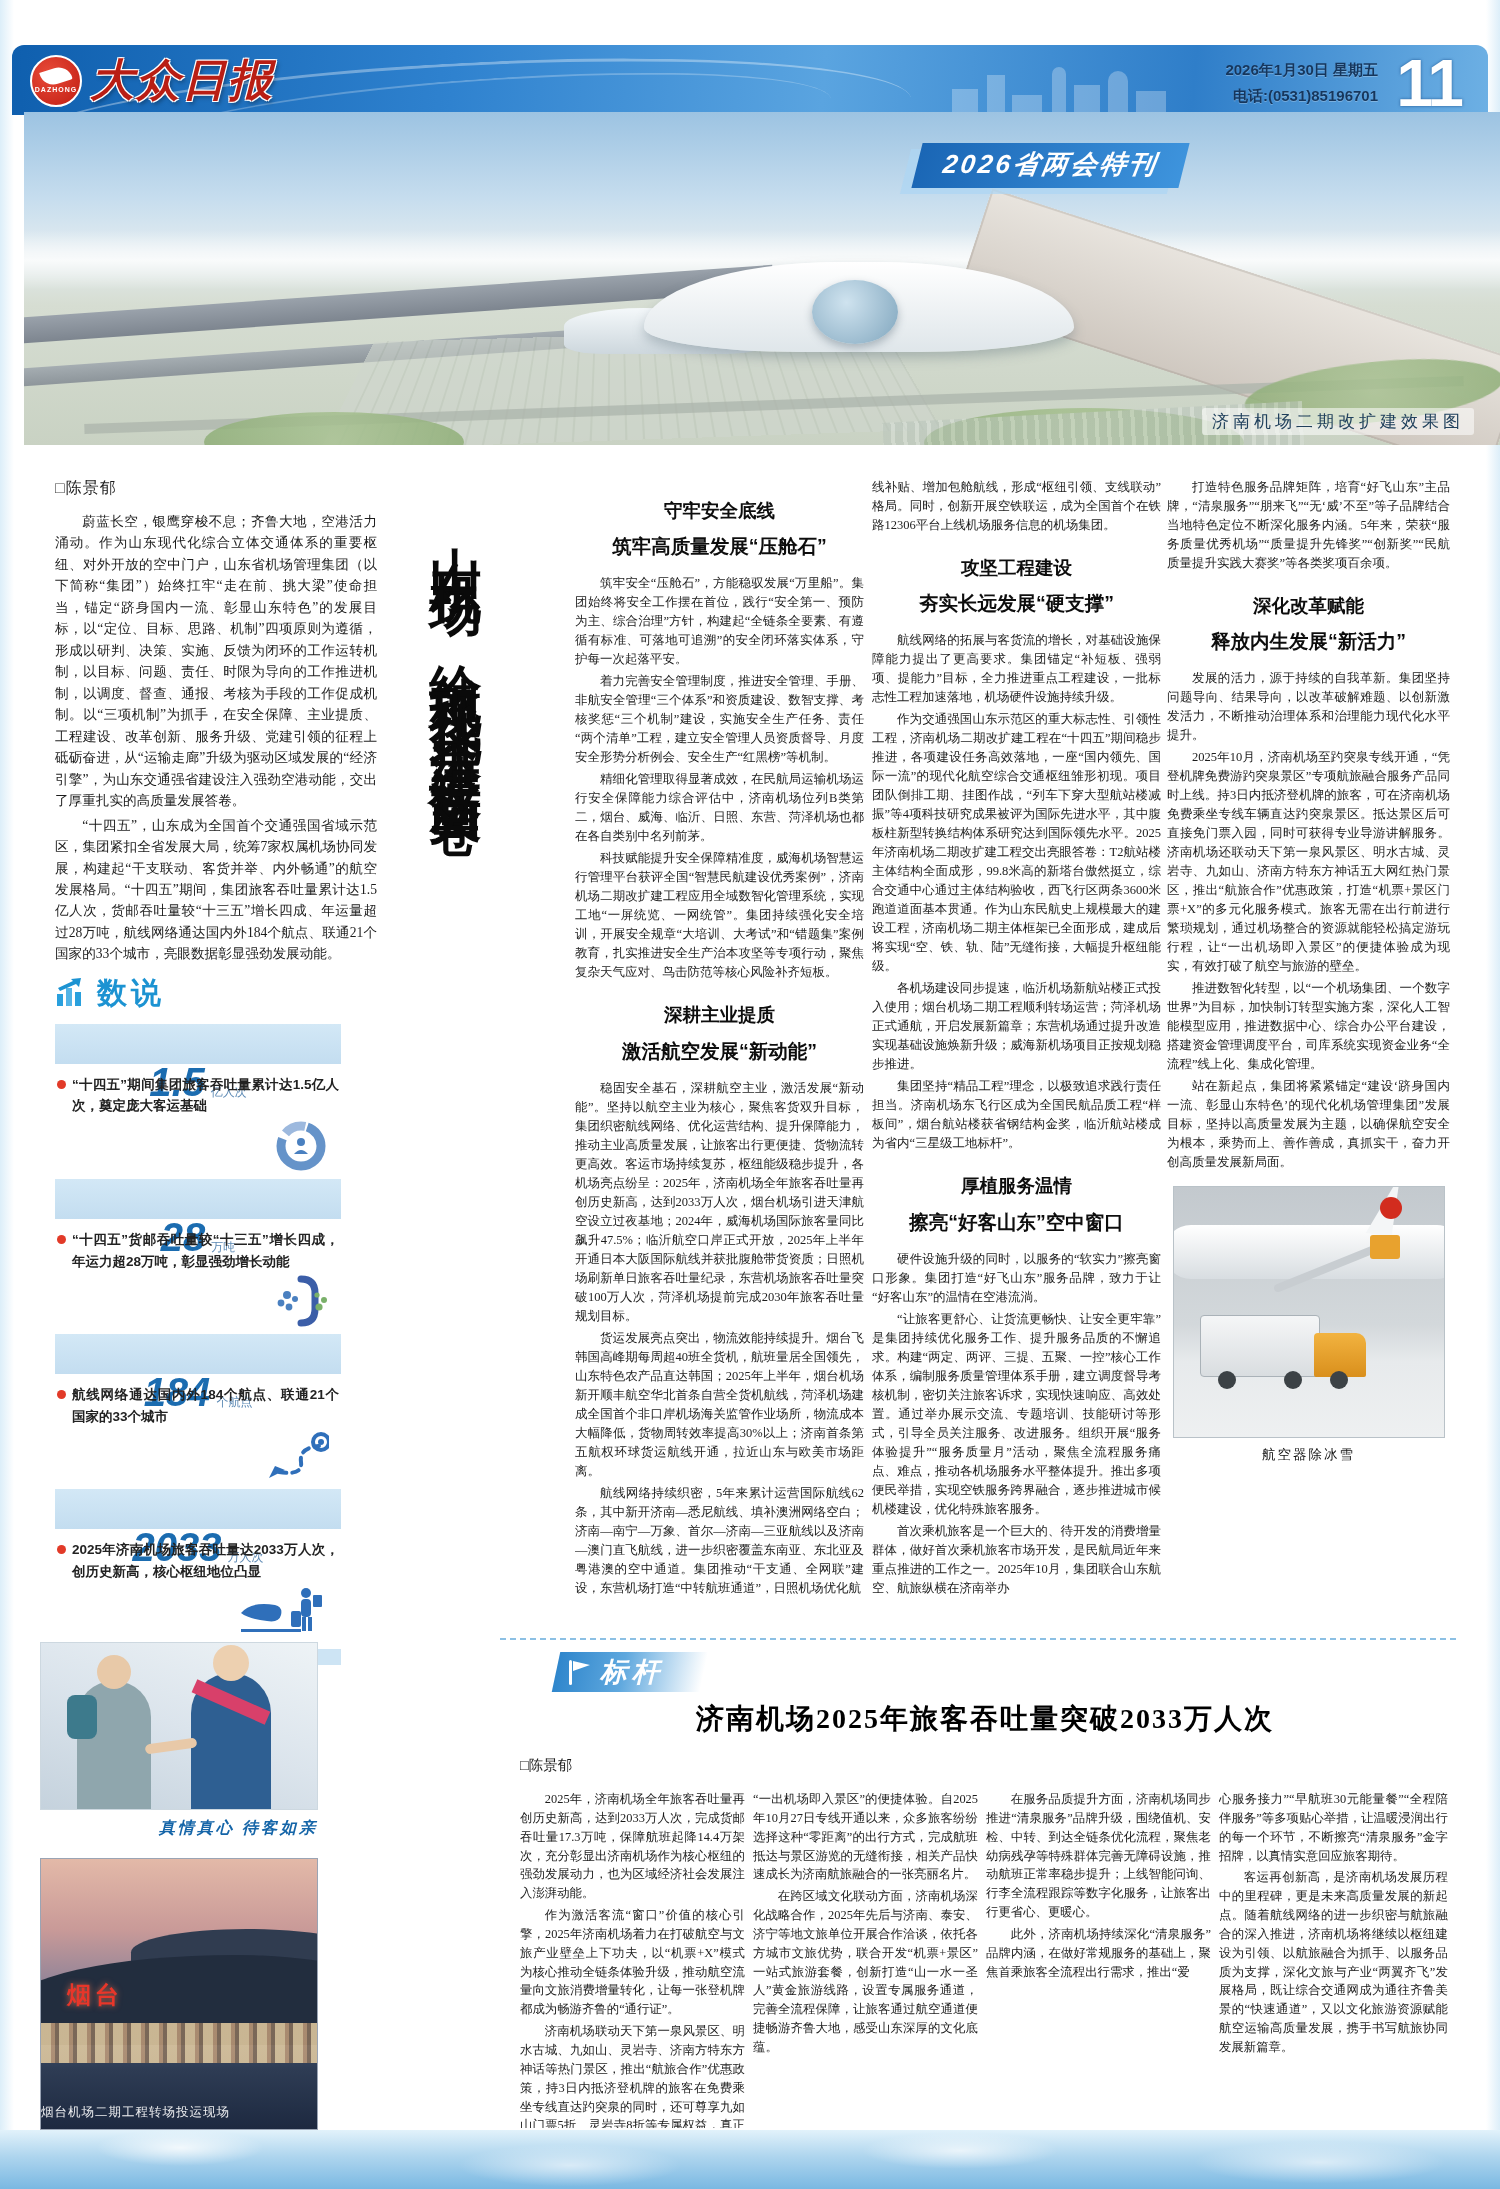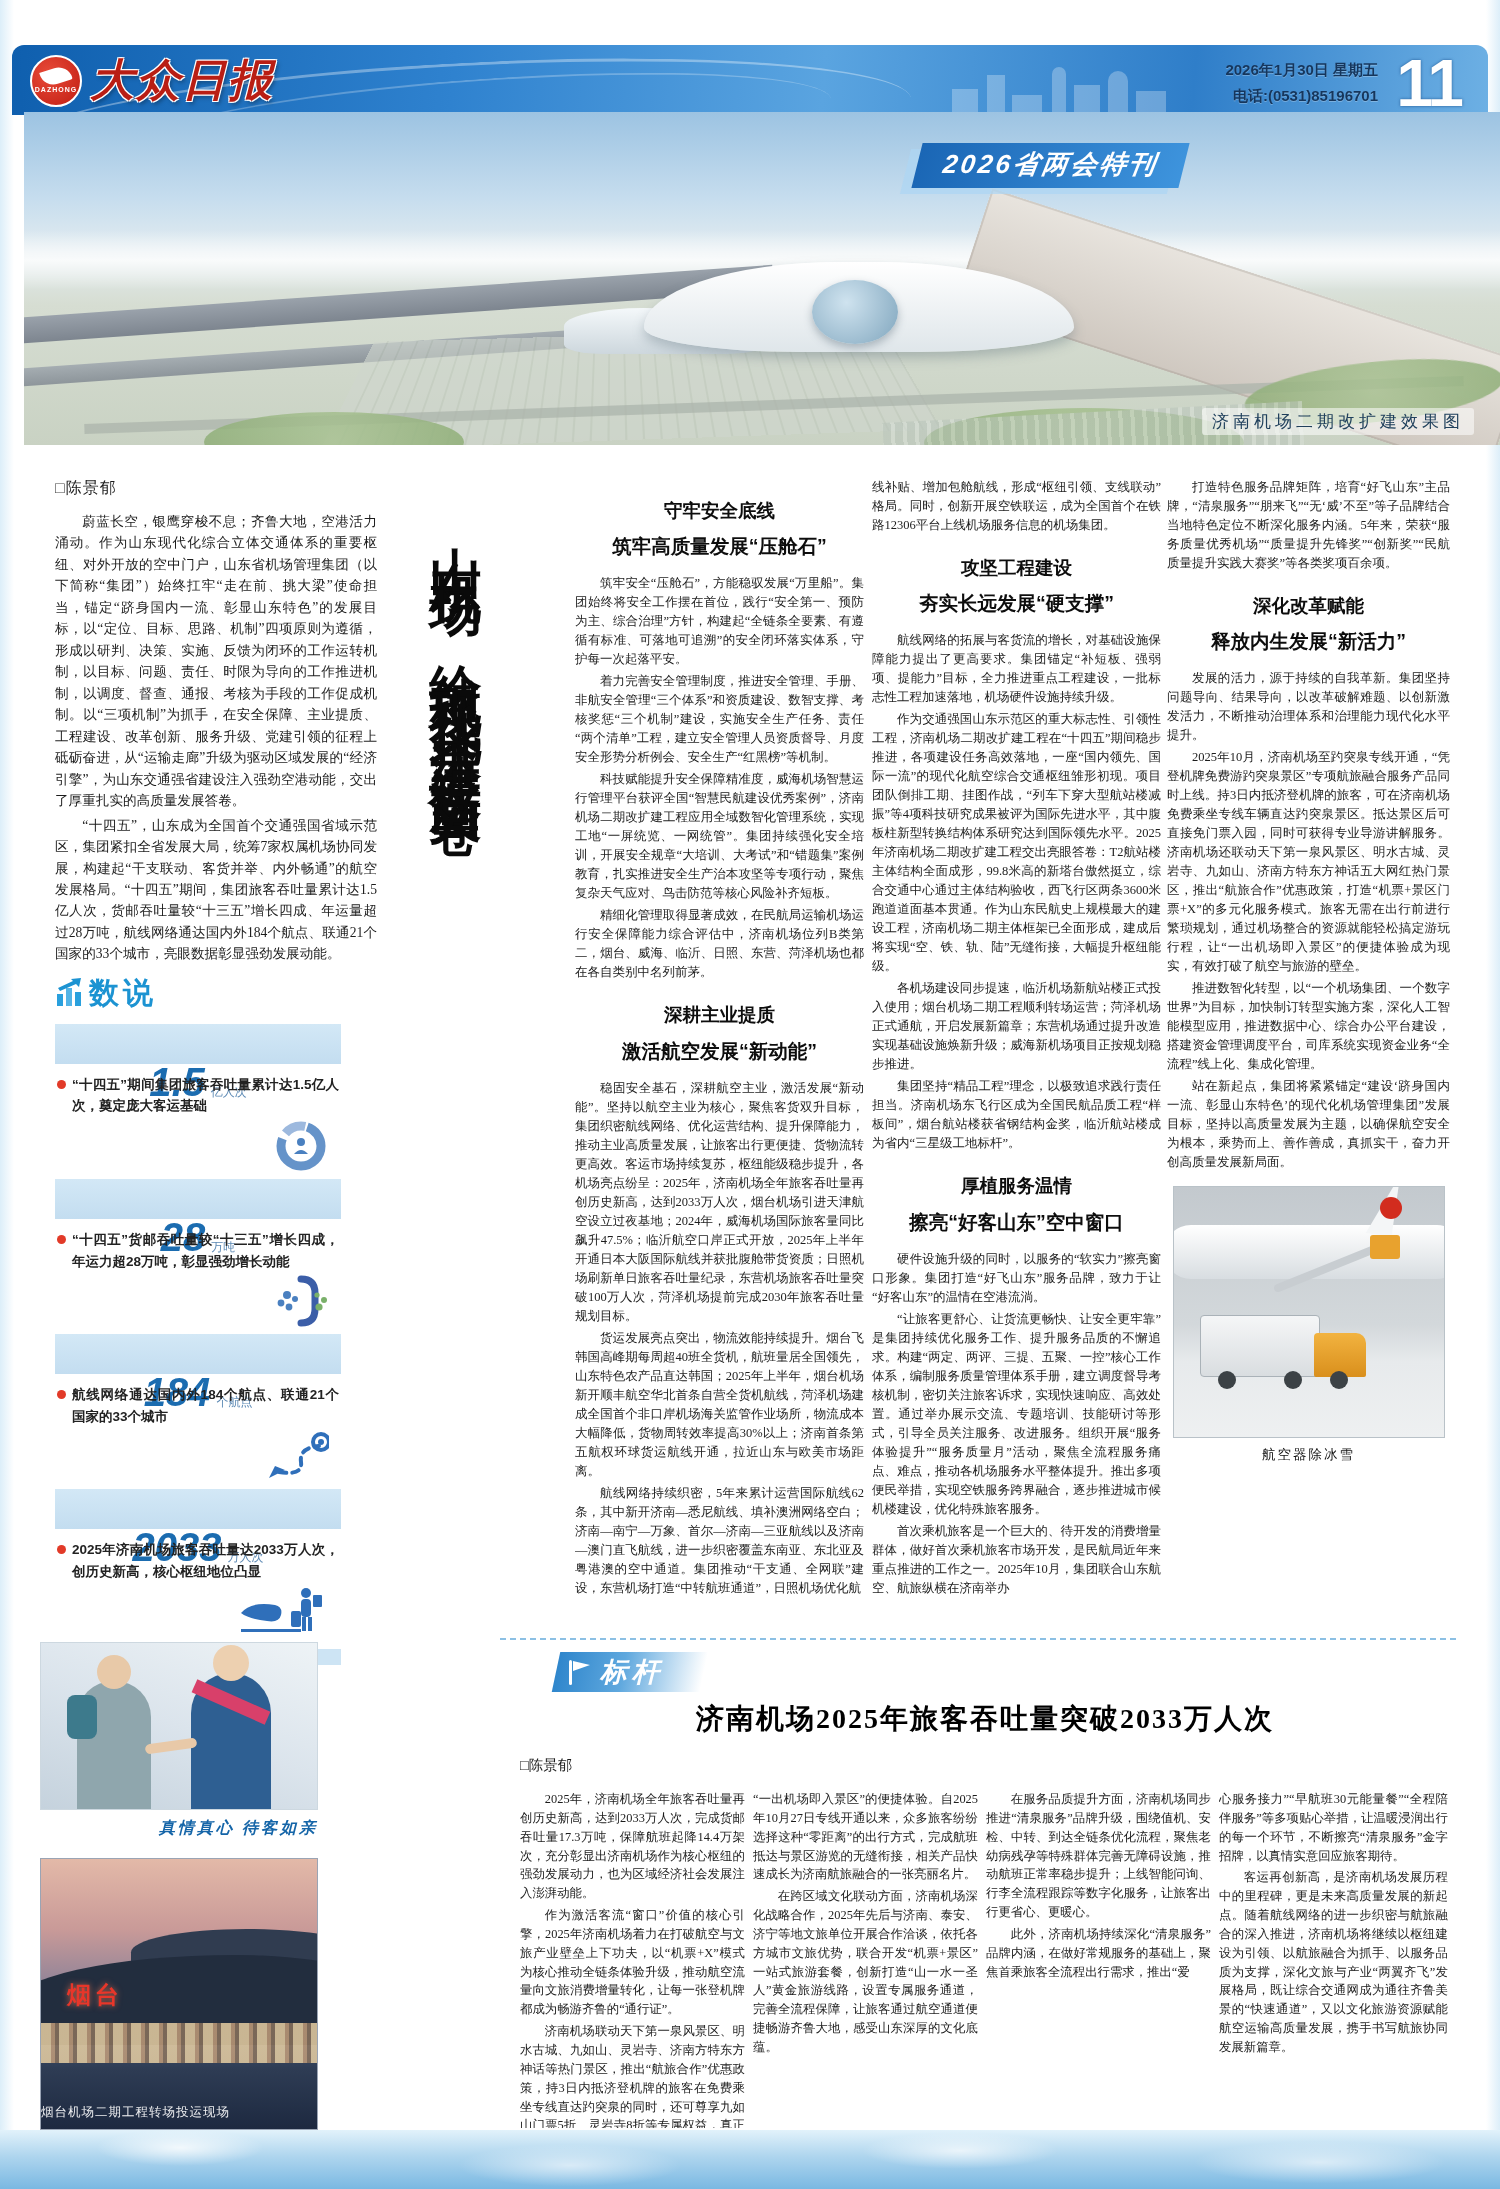--- a/index.html
+++ b/index.html
@@ -78,21 +78,21 @@
   .c2 .para,.c3 .para,.c4 .para { font-size:12.5px; line-height:1.52; }
   .sechead { text-align:center; font-family:"Liberation Sans",sans-serif; font-weight:bold; color:#0d0d0d;
              margin:16px 0 10px; line-height:1.85; }
   .sechead .sh1 { font-size:18.5px; display:block; }
   .sechead .sh2 { font-size:19.5px; display:block; }
   .vtitle { position:absolute; left:420px; top:505px; writing-mode:vertical-rl; text-orientation:upright;
             font-size:52px; font-weight:900; letter-spacing:13px; color:#0a0a0a; font-family:"Liberation Serif",serif; }
 
   
   .stats { margin-top:8px; width:286px; font-family:"Liberation Sans",sans-serif; }
-  .stats-head { display:flex; align-items:center; gap:0; margin-bottom:10px; }
+  .stats-head { display:flex; align-items:center; gap:8px; margin-bottom:10px; }
   .stats-head span { font-size:30px; font-weight:900; color:#1c93d2; letter-spacing:4px; }
   .stat-band { height:40px; background:linear-gradient(180deg,#d3e8f6,#c3ddf0); display:flex; align-items:baseline;
                justify-content:center; gap:6px; padding-top:3px; }
   .stat-val { font-size:40px; font-weight:900; font-style:italic; color:#1b6cb0; line-height:1;margin-top:35px; }
   .stat-unit { font-size:12px; font-weight:normal; color:#5c89b4; }
   .stat-desc { display:flex; gap:6px; padding:10px 2px 0 2px; font-size:13.5px; font-weight:bold; color:#222;
                line-height:1.6; text-align:justify; }
   .stat-desc .dot { width:9px; height:9px; border-radius:50%; background:#e23a28; flex:0 0 9px; margin-top:6px; }
   .stat-icon { display:flex; justify-content:flex-end; padding:2px 12px 6px 0; height:62px; align-items:center; }
   .stats-endband { height:16px; background:#cde4f4; margin-top:4px; }
@@ -312,22 +312,22 @@
     </aside>
   </div>
 
   <div class="col c2">
     <div class="sechead">
       <span class="sh1">守牢安全底线</span>
       <span class="sh2">筑牢高质量发展“压舱石”</span>
     </div>
     <p class="para">筑牢安全“压舱石”，方能稳驭发展“万里船”。集团始终将安全工作摆在首位，践行“安全第一、预防为主、综合治理”方针，构建起“全链条全要素、有遵循有标准、可落地可追溯”的安全闭环落实体系，守护每一次起落平安。</p>
     <p class="para">着力完善安全管理制度，推进安全管理、手册、非航安全管理“三个体系”和资质建设、数智支撑、考核奖惩“三个机制”建设，实施安全生产任务、责任“两个清单”工程，建立安全管理人员资质督导、月度安全形势分析例会、安全生产“红黑榜”等机制。</p>
+    <p class="para">精细化管理取得显著成效，在民航局运输机场运行安全保障能力综合评估中，济南机场位列B类第二，烟台、威海、临沂、日照、东营、菏泽机场也都在各自类别中名列前茅。</p>
     <p class="para">科技赋能提升安全保障精准度，威海机场智慧运行管理平台获评全国“智慧民航建设优秀案例”，济南机场二期改扩建工程应用全域数智化管理系统，实现工地“一屏统览、一网统管”。集团持续强化安全培训，开展安全规章“大培训、大考试”和“错题集”案例教育，扎实推进安全生产治本攻坚等专项行动，聚焦复杂天气应对、鸟击防范等核心风险补齐短板。</p>
-    <p class="para">精细化管理取得显著成效，在民航局运输机场运行安全保障能力综合评估中，济南机场位列B类第二，烟台、威海、临沂、日照、东营、菏泽机场也都在各自类别中名列前茅。</p>
     <div class="sechead">
       <span class="sh1">深耕主业提质</span>
       <span class="sh2">激活航空发展“新动能”</span>
     </div>
     <p class="para">稳固安全基石，深耕航空主业，激活发展“新动能”。坚持以航空主业为核心，聚焦客货双升目标，集团织密航线网络、优化运营结构、提升保障能力，推动主业高质量发展，让旅客出行更便捷、货物流转更高效。客运市场持续复苏，枢纽能级稳步提升，各机场亮点纷呈：2025年，济南机场全年旅客吞吐量再创历史新高，达到2033万人次，烟台机场引进天津航空设立过夜基地；2024年，威海机场国际旅客量同比飙升47.5%；临沂航空口岸正式开放，2025年上半年开通日本大阪国际航线并获批腹舱带货资质；日照机场刷新单日旅客吞吐量纪录，东营机场旅客吞吐量突破100万人次，菏泽机场提前完成2030年旅客吞吐量规划目标。</p>
     <p class="para">货运发展亮点突出，物流效能持续提升。烟台飞韩国高峰期每周超40班全货机，航班量居全国领先，山东特色农产品直达韩国；2025年上半年，烟台机场新开顺丰航空华北首条自营全货机航线，菏泽机场建成全国首个非口岸机场海关监管作业场所，物流成本大幅降低，货物周转效率提高30%以上；济南首条第五航权环球货运航线开通，拉近山东与欧美市场距离。</p>
     <p class="para">航线网络持续织密，5年来累计运营国际航线62条，其中新开济南—悉尼航线、填补澳洲网络空白；济南—南宁—万象、首尔—济南—三亚航线以及济南—澳门直飞航线，进一步织密覆盖东南亚、东北亚及粤港澳的空中通道。集团推动“干支通、全网联”建设，东营机场打造“中转航班通道”，日照机场优化航</p>
   </div>
 
   <div class="col c3">

